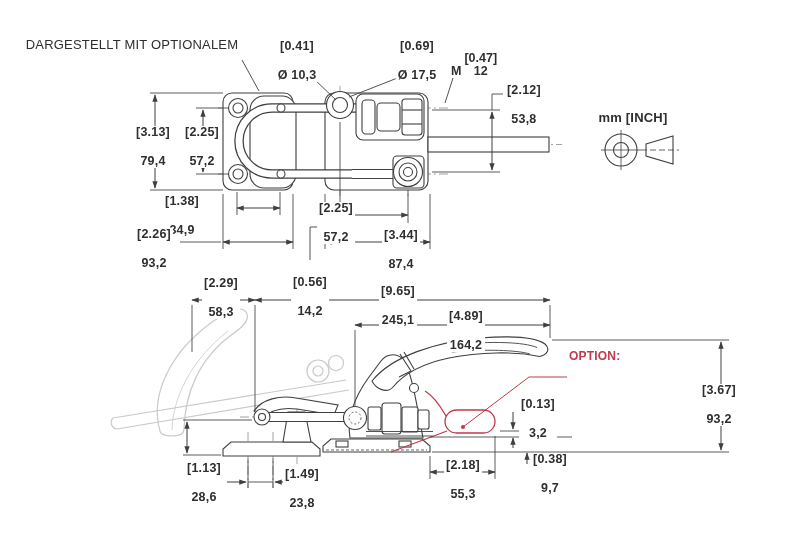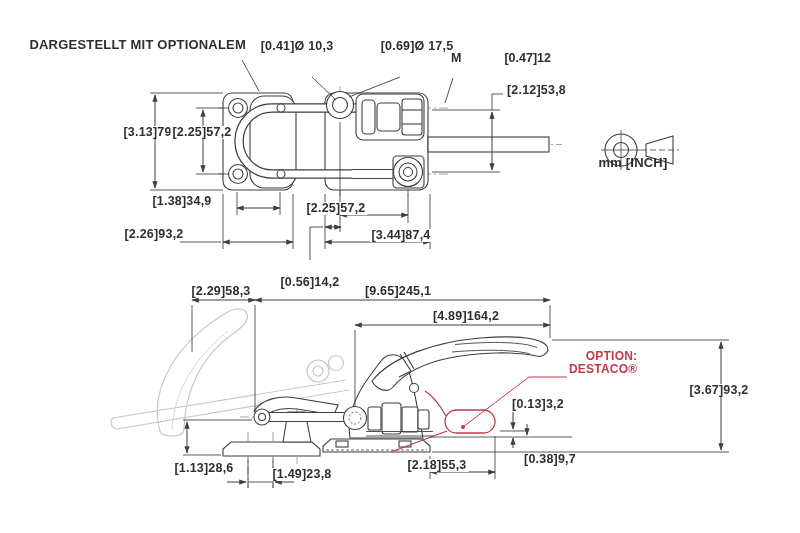--- a/index.html
+++ b/index.html
@@ -1,32 +1,32 @@
 <!DOCTYPE html>
 <html><head>
 <meta charset="utf-8">
 <style>
   html,body{margin:0;padding:0;background:#fff;}
   #canvas{position:relative;width:800px;height:533px;background:#fff;overflow:hidden;
           font-family:"Liberation Sans","DejaVu Sans",sans-serif;color:#2e2e2e;}
   #drawing{position:absolute;left:0;top:0;}
-  .dim{position:absolute;display:flex;align-items:center;
+  .dim{position:absolute;display:flex;flex-direction:column;align-items:center;
        font-size:12.5px;line-height:13px;font-weight:600;letter-spacing:.2px;
-       background:#fff;padding:0 2px;white-space:nowrap;}
+       background:#fff;padding:0 2px;white-space:nowrap;gap:16px;}
   .dim.center{transform:translateX(-50%);}
-  .note{position:absolute;left:18px;top:36px;width:228px;text-align:right;
-        font-size:13px;line-height:17px;font-weight:700;letter-spacing:.2px;}
+  .note{position:absolute;left:18px;top:36px;width:228px;text-align:center;
+        font-size:13px;line-height:17px;font-weight:400;letter-spacing:.2px;}
   .units{position:absolute;left:633px;top:110px;transform:translateX(-50%);
-         font-size:13px;font-weight:700;letter-spacing:.2px;margin-top:45px;}
+         font-size:13px;font-weight:700;letter-spacing:.2px;}
   .option{position:absolute;left:569px;top:350px;font-size:12px;line-height:12.8px;
-          font-weight:600;letter-spacing:.2px;color:#c13a4b;white-space:nowrap;text-align:right;}
+          font-weight:600;letter-spacing:.2px;color:#c13a4b;white-space:nowrap;}
   .thread{position:absolute;left:451px;top:52px;display:flex;gap:3px;
           font-size:12.5px;line-height:13px;font-weight:600;}
   .thread .m{align-self:flex-end;}
-  .thread .col{display:flex;align-items:center;margin-left:40px;}
+  .thread .col{display:flex;flex-direction:column;align-items:center;}
 </style>
 </head>
 <body>
 
 <div id="canvas">
 
 <svg id="drawing" width="800" height="533" viewBox="0 0 800 533">
   <defs>
     <marker id="ar" viewBox="0 0 10 10" refX="9" refY="5" markerWidth="7.5" markerHeight="7.5" orient="auto-start-reverse">
           <path d="M0,1.5 L10,5 L0,8.5 z" fill="#3f3f3f"></path>
@@ -197,21 +197,20 @@
 </svg>
 
 <div class="note">
   <div>DARGESTELLT MIT OPTIONALEM</div>
 </div>
 
 <div class="units">mm [INCH]</div>
 
 <div class="option">
   <div>OPTION:</div>
-  <div>DESTACO®</div>
 </div>
 
 <div class="thread">
   <span class="m">M</span>
   <span class="col">
     <span>[0.47]</span>
     <span>12</span>
   </span>
 </div>
 
@@ -248,21 +247,21 @@
       <span>57,2</span>
 </div>
 <div class="dim center" style="left:401px;top:229px">
   <span>[3.44]</span>
       <span>87,4</span>
 </div>
 <div class="dim center" style="left:310px;top:276px">
   <span>[0.56]</span>
       <span>14,2</span>
 </div>
-<div class="dim center" style="left:221px;top:285px">
+<div class="dim center" style="left:221px;top:277px">
   <span>[2.29]</span>
       <span>58,3</span>
 </div>
 <div class="dim center" style="left:398px;top:285px">
   <span>[9.65]</span>
       <span>245,1</span>
 </div>
 <div class="dim center" style="left:466px;top:310px">
   <span>[4.89]</span>
       <span>164,2</span>
@@ -272,21 +271,21 @@
       <span>93,2</span>
 </div>
 <div class="dim center" style="left:538px;top:398px">
   <span>[0.13]</span>
       <span>3,2</span>
 </div>
 <div class="dim center" style="left:550px;top:453px">
   <span>[0.38]</span>
       <span>9,7</span>
 </div>
-<div class="dim center" style="left:437px;top:459px">
+<div class="dim center" style="left:463px;top:459px">
   <span>[2.18]</span>
       <span>55,3</span>
 </div>
 <div class="dim center" style="left:204px;top:462px">
   <span>[1.13]</span>
       <span>28,6</span>
 </div>
 <div class="dim center" style="left:302px;top:468px">
   <span>[1.49]</span>
       <span>23,8</span>

